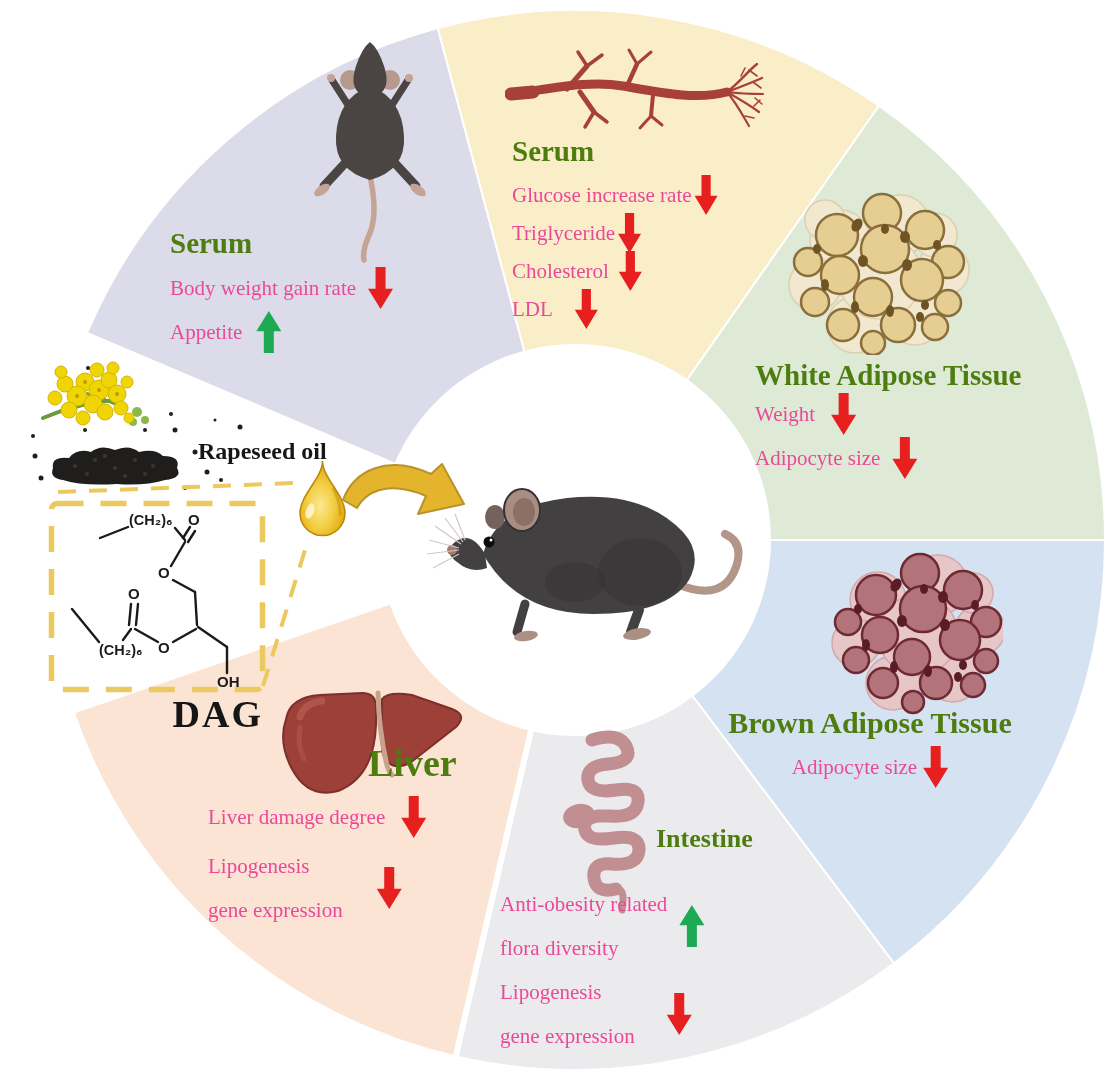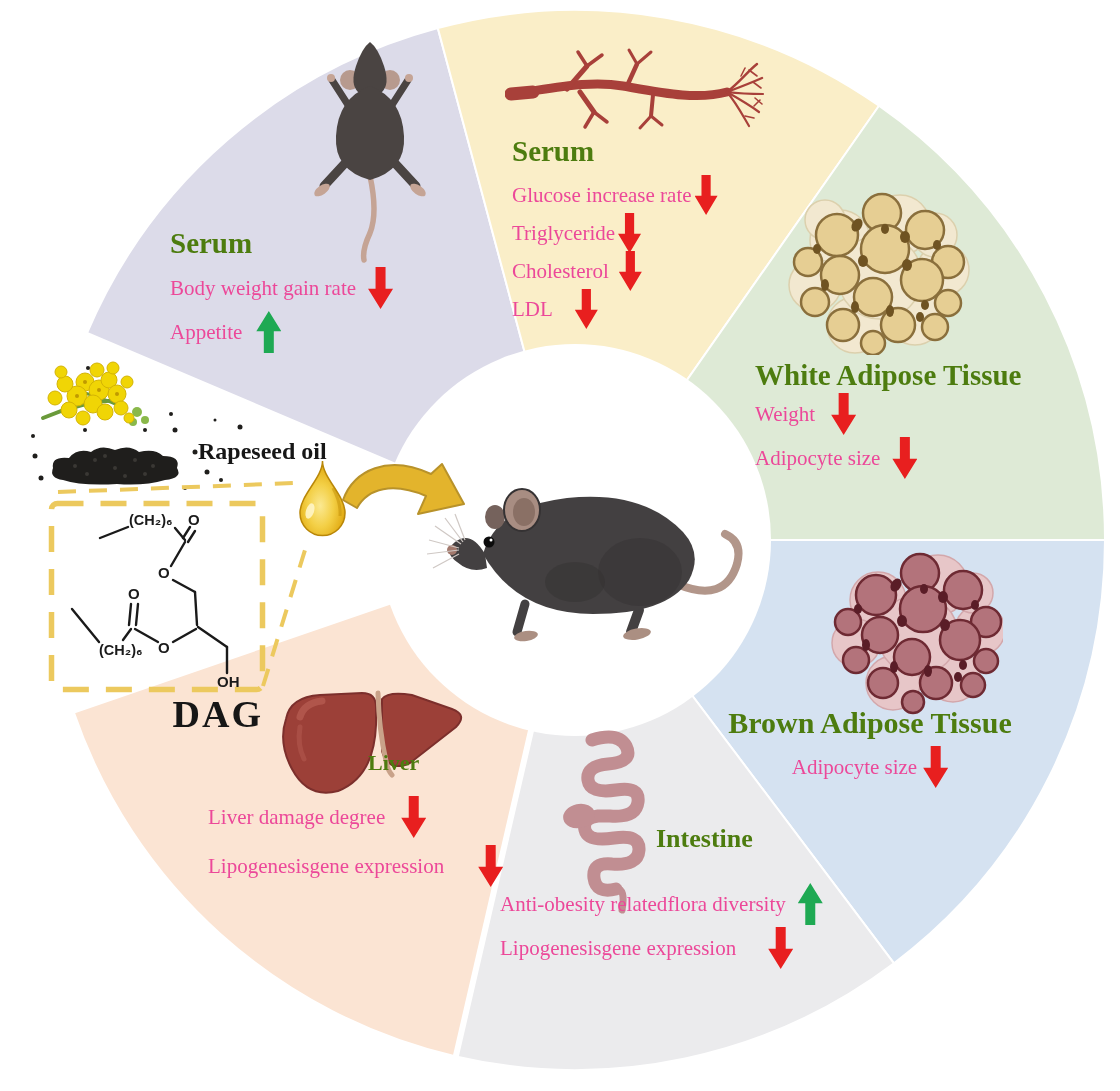--- a/index.html
+++ b/index.html
@@ -3,21 +3,21 @@
 <meta charset="utf-8">
 <style>
   html,body{margin:0;padding:0;background:#ffffff;}
   #stage{position:relative;width:1120px;height:1091px;background:#ffffff;overflow:hidden;
          font-family:"Liberation Serif",serif;color:#161616;}
   .abs{position:absolute;}
   svg{display:block;}
   .ttl{font-weight:bold;font-size:29px;line-height:34px;color:#4d7c0f;}
   .txt{font-size:21px;line-height:34px;color:#ec4899;white-space:nowrap;}
   .row{display:flex;align-items:center;}
-  .col{display:flex;flex-direction:row;}
+  .col{display:flex;flex-direction:column;}
   .arr{display:inline-block;width:25px;height:42px;flex:0 0 auto;}
   .arr-down{background:#e81f1f;clip-path:polygon(30% 0,70% 0,70% 52%,100% 52%,50% 100%,0 52%,30% 52%);}
   .arr-up{background:#1ea953;clip-path:polygon(50% 0,100% 48%,70% 48%,70% 100%,30% 100%,30% 48%,0 48%);}
   .chem-txt{font-family:"Liberation Sans",sans-serif;font-weight:bold;fill:#1a1a1a;}
 </style>
 </head>
 <body>
 
 <div id="stage">
 
@@ -388,21 +388,21 @@
     <div class="row">
       <div class="col">
         <span class="txt" style="line-height:44px">Lipogenesis</span>
         <span class="txt" style="line-height:44px">gene expression</span>
       </div>
       <span class="arr arr-down" style="margin-left:32px"></span>
     </div>
   </div>
 
   <div class="abs" style="left:368px;top:746px">
-    <div class="ttl" style="font-size:22px">Liver</div>
+    <div class="ttl" style="font-size:38px">Liver</div>
   </div>
   <div class="abs" style="left:208px;top:794px">
     <div class="row" style="height:46px">
       <span class="txt">Liver damage degree</span>
       <span class="arr arr-down" style="margin-left:16px"></span>
     </div>
     <div class="row" style="margin-top:4px">
       <div class="col">
         <span class="txt" style="line-height:44px">Lipogenesis</span>
         <span class="txt" style="line-height:44px">gene expression</span>

